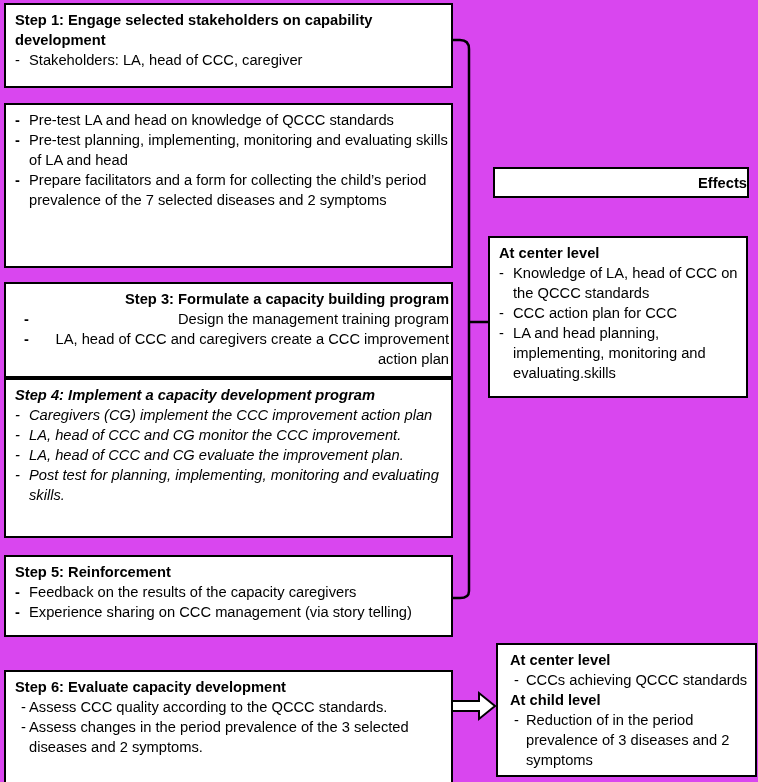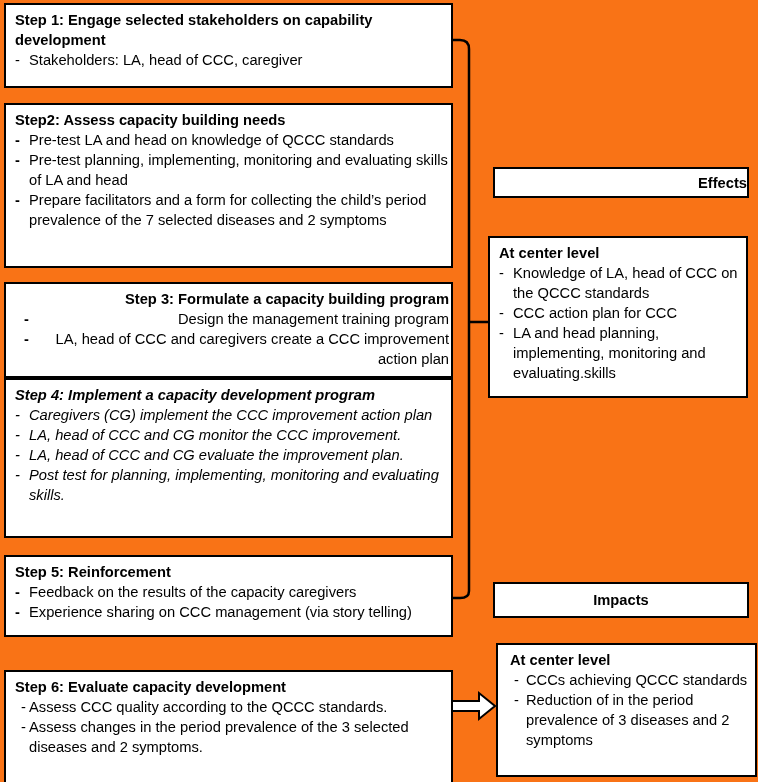--- a/index.html
+++ b/index.html
@@ -1,17 +1,17 @@
 <!DOCTYPE html>
 <html><head>
 <meta charset="utf-8">
 <style>
   html,body { margin:0; padding:0; background:#ffffff; }
   .canvas {
-    position:relative; width:758px; height:782px; background:#f97316;
+    position:relative; width:758px; height:782px; background:#d946ef;
     font-family:"Liberation Sans", sans-serif; color:#000; overflow:hidden;
     font-size:14.7px; line-height:20px;
   }
   .box {
     position:absolute; border:2px solid #000; background:#fff;
     box-sizing:border-box; padding:5px 2px 0 9px;
   }
   .step { left:4px; width:449px; }
   .s1 { top:3px;   height:85px; }
   .s2 { top:103px; height:165px; }
@@ -48,21 +48,20 @@
     <div class="box-title">Step 1: Engage selected stakeholders on capability development</div>
     <ul class="bullets">
         <li>
           <span class="dash">-</span>
           <span class="btext">Stakeholders: LA, head of CCC, caregiver</span>
         </li>
       </ul>
   </div>
 
   <div class="box step s2 bold-dash">
-    <div class="box-title">Step2: Assess capacity building needs</div>
     <ul class="bullets">
         <li>
           <span class="dash">-</span>
           <span class="btext">Pre-test LA and head on knowledge of QCCC standards</span>
         </li>
         <li>
           <span class="dash">-</span>
           <span class="btext">Pre-test planning, implementing, monitoring and evaluating skills of LA and head</span>
         </li>
         <li>
@@ -151,32 +150,30 @@
           <span class="dash">-</span>
           <span class="btext">CCC action plan for CCC</span>
         </li>
         <li>
           <span class="dash">-</span>
           <span class="btext">LA and head planning, implementing, monitoring and evaluating.skills</span>
         </li>
       </ul>
   </div>
 
-  <div class="label-box impacts-label">
-    <span>Impacts</span>
-  </div>
 
   <div class="box impacts-content">
     <div class="box-title">At center level</div>
     <ul class="bullets">
         <li>
           <span class="dash">-</span>
           <span class="btext">CCCs achieving QCCC standards</span>
         </li>
       </ul>
+    <div class="box-title">At child level</div>
     <ul class="bullets">
         <li>
           <span class="dash">-</span>
           <span class="btext">Reduction of in the period prevalence of 3 diseases and 2 symptoms</span>
         </li>
       </ul>
   </div>
 
   <svg class="connector brace" width="60" height="620" viewBox="0 0 60 620" aria-hidden="true">
     <path d="M 12 40 H 20 Q 29 40 29 49 V 591 Q 29 598 20 598 H 11" fill="none" stroke="#000" stroke-width="2.5"></path>

